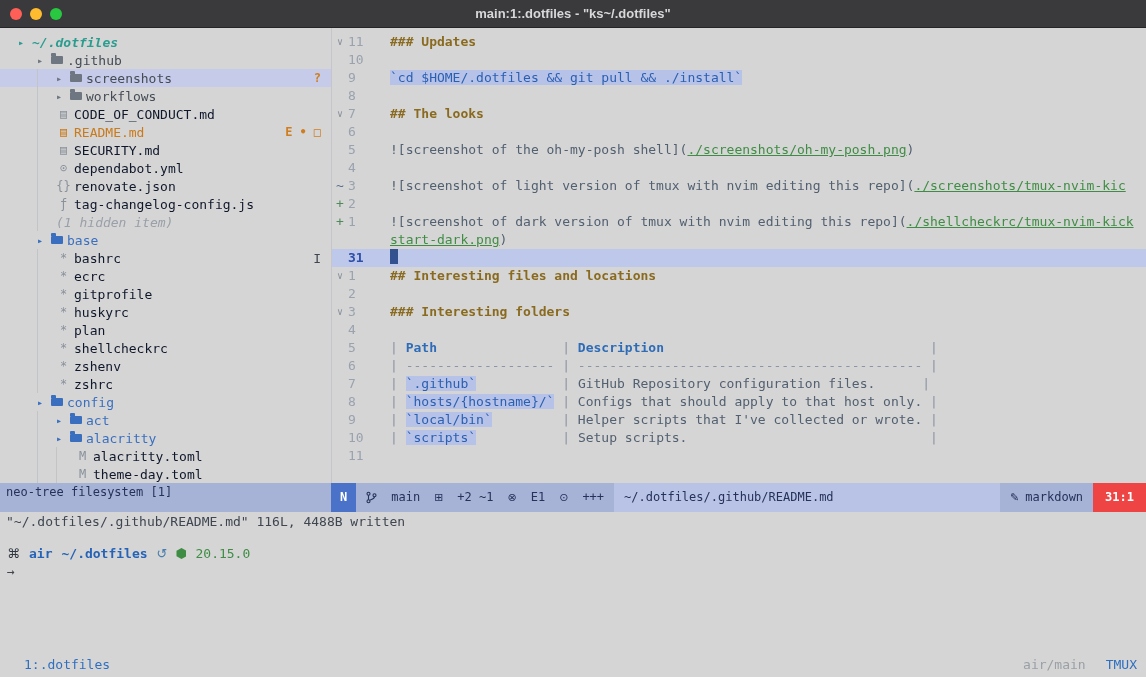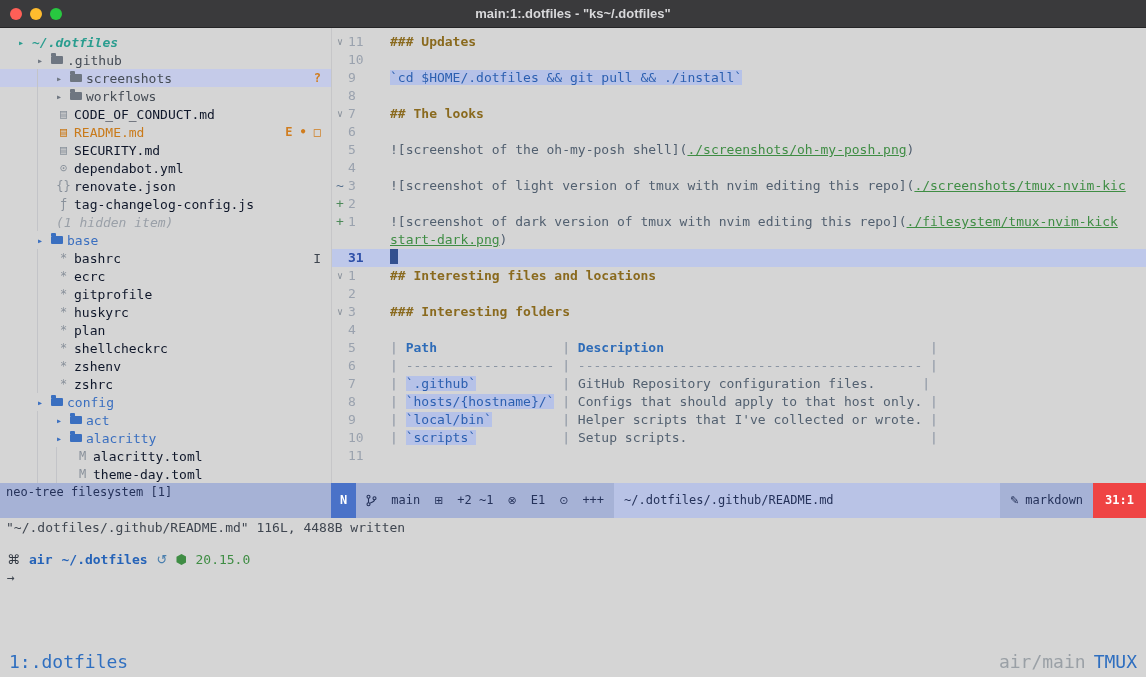--- a/index.html
+++ b/index.html
@@ -53,21 +53,21 @@
   .ltext{white-space:pre;margin-left:12px;flex:1}
   .mt{color:#526070}
   .mh{color:#8a6a1e;font-weight:bold}
   .ml{color:#3f8d44;text-decoration:underline}
   .mc{color:#2b5fb0;background:#b6c2e8}
   .mp{color:#8b95a3}
   .mth{color:#2e6cb8;font-weight:bold}
   .mcur{display:inline-block;width:8px;height:15px;background:#33508f;vertical-align:-2px}
 
   
-  .status-row{display:flex;height:35px;font-size:12px;line-height:19px}
+  .status-row{display:flex;height:29px;font-size:12px;line-height:19px}
   .neotree-status{width:331px;flex:none;background:#a6b2d6;color:#25325a;padding-left:6px}
   .vim-status{flex:1;display:flex;background:#a6b2d6;color:#25325a;overflow:hidden}
   .seg{display:flex;align-items:center}
   .seg-mode{background:#4a72c8;color:#fff;padding:0 9px;font-weight:bold}
   .seg-git{padding:0 10px;gap:14px;white-space:nowrap}
   .seg-path{flex:1;background:#b9c3e6;padding:0 10px;white-space:nowrap}
   .seg-ft{padding:0 10px;gap:6px}
   .seg-pos{background:#ef4444;color:#fff;padding:0 12px;font-weight:bold}
   .sico{font-family:"DejaVu Sans",sans-serif;font-size:11px}
 
@@ -77,23 +77,23 @@
   .shell{margin-top:15px;padding-left:7px;font-size:13px}
   .promptline{display:flex;align-items:center;gap:9px}
   .apple{color:#2f3640;font-family:"DejaVu Sans",sans-serif}
   .phost,.ppath{color:#2563b8;font-weight:bold}
   .gico{color:#4a7fae;font-family:"DejaVu Sans",sans-serif}
   .hex{width:10px;height:11px;background:#3f8d44;clip-path:polygon(50% 0,100% 25%,100% 75%,50% 100%,0 75%,0 25%)}
   .nodev{color:#3f8d44}
   .arrowline{margin-top:3px;color:#3f4650}
 
   
-  .tmux-bar{position:absolute;left:0;right:0;bottom:5px;display:flex;align-items:flex-start;padding:0 9px;font-size:18px}
+  .tmux-bar{position:absolute;left:15px;right:0;bottom:5px;display:flex;align-items:flex-start;padding:0 9px;font-size:13px}
   .tleft{color:#2f6fc0}
-  .tright{margin-left:auto;display:flex;gap:8px}
+  .tright{margin-left:auto;display:flex;gap:20px}
   .tsession{color:#9aa0a6}
   .tlabel{color:#2f6fc0}
 </style>
 </head>
 <body>
 
 <div class="window">
 
   <div class="titlebar">
     <div class="lights">
@@ -337,21 +337,21 @@
           <span class="ltext"><span class="mt">![screenshot of light version of tmux with nvim editing this repo](</span><span class="ml">./screenshots/tmux-nvim-kic</span></span>
         </div>
         <div class="eline">
           <span class="sign sgn-add">+</span>
           <span class="lnum">2</span>
           <span class="ltext"></span>
         </div>
         <div class="eline">
           <span class="sign sgn-add">+</span>
           <span class="lnum">1</span>
-          <span class="ltext"><span class="mt">![screenshot of dark version of tmux with nvim editing this repo](</span><span class="ml">./filesystem/tmux-nvim-kick</span></span>
+          <span class="ltext"><span class="mt">![screenshot of dark version of tmux with nvim editing this repo](</span><span class="ml">./shellcheckrc/tmux-nvim-kick</span></span>
         </div>
         <div class="eline">
           <span class="sign sgn-fold"></span>
           <span class="lnum"></span>
           <span class="ltext"><span class="ml">start-dark.png</span><span class="mt">)</span></span>
         </div>
         <div class="eline cl">
           <span class="sign sgn-fold"></span>
           <span class="lnum">31</span>
           <span class="ltext"><span class="mcur"></span></span>

